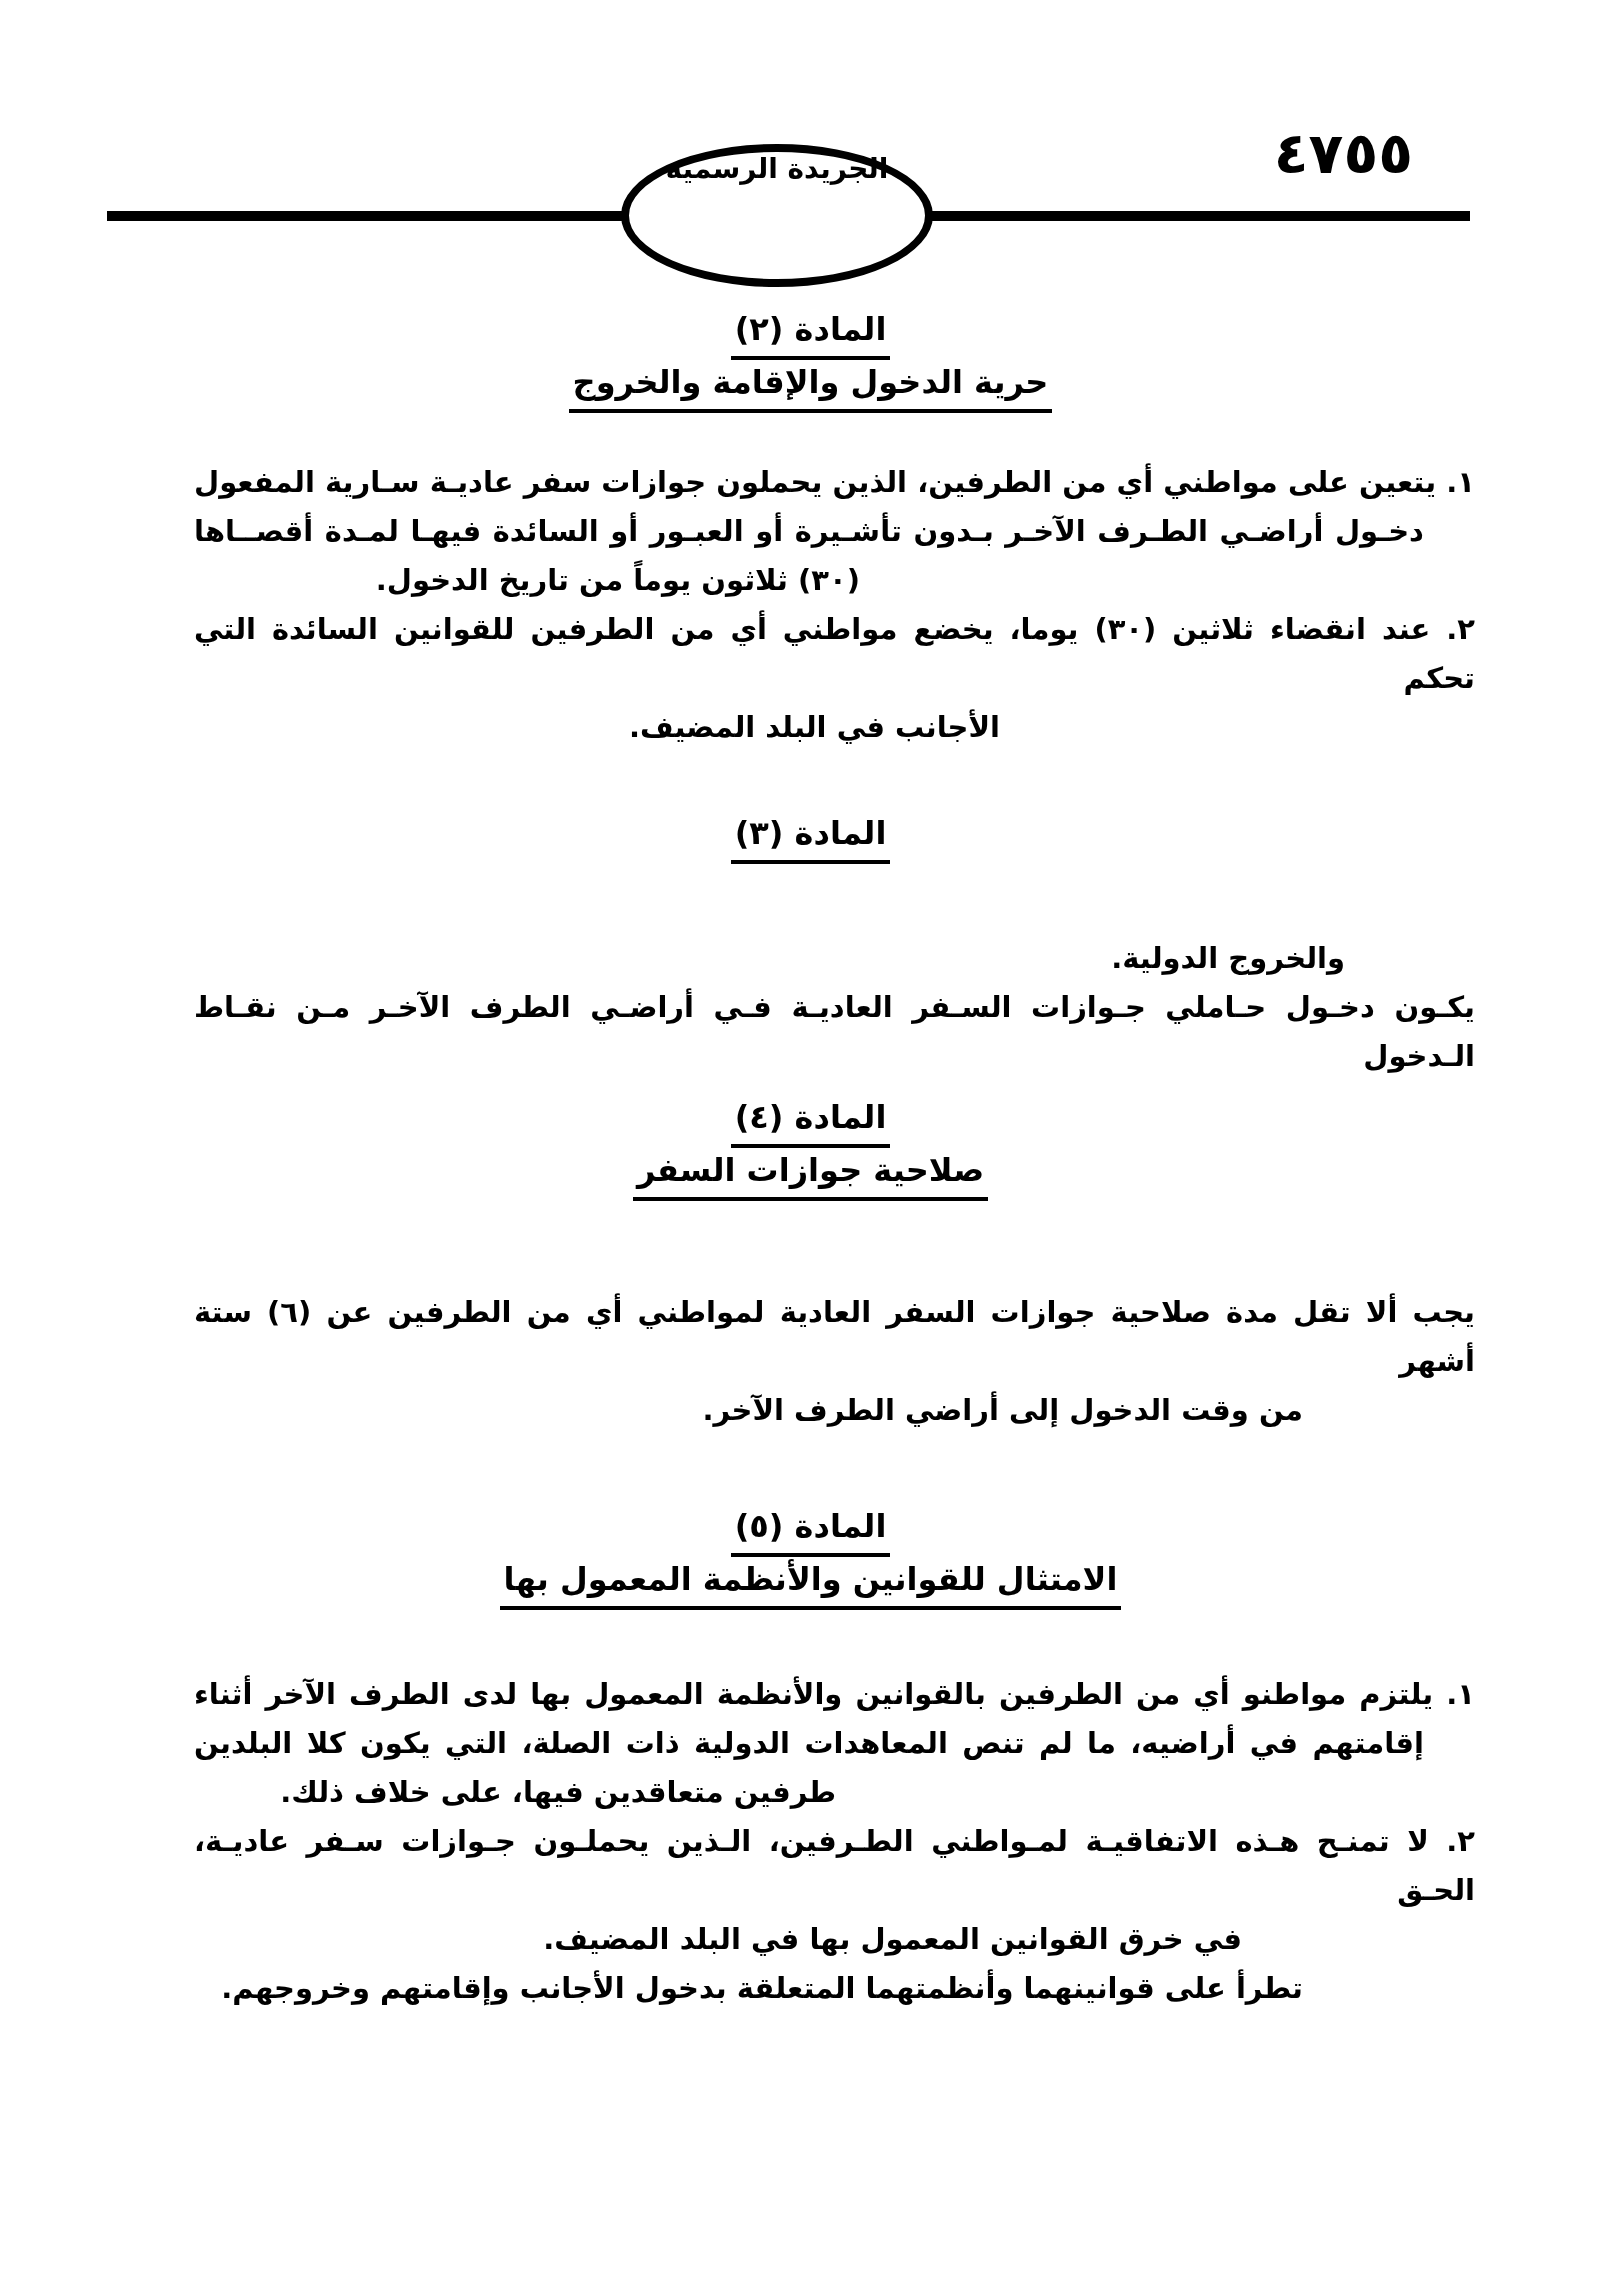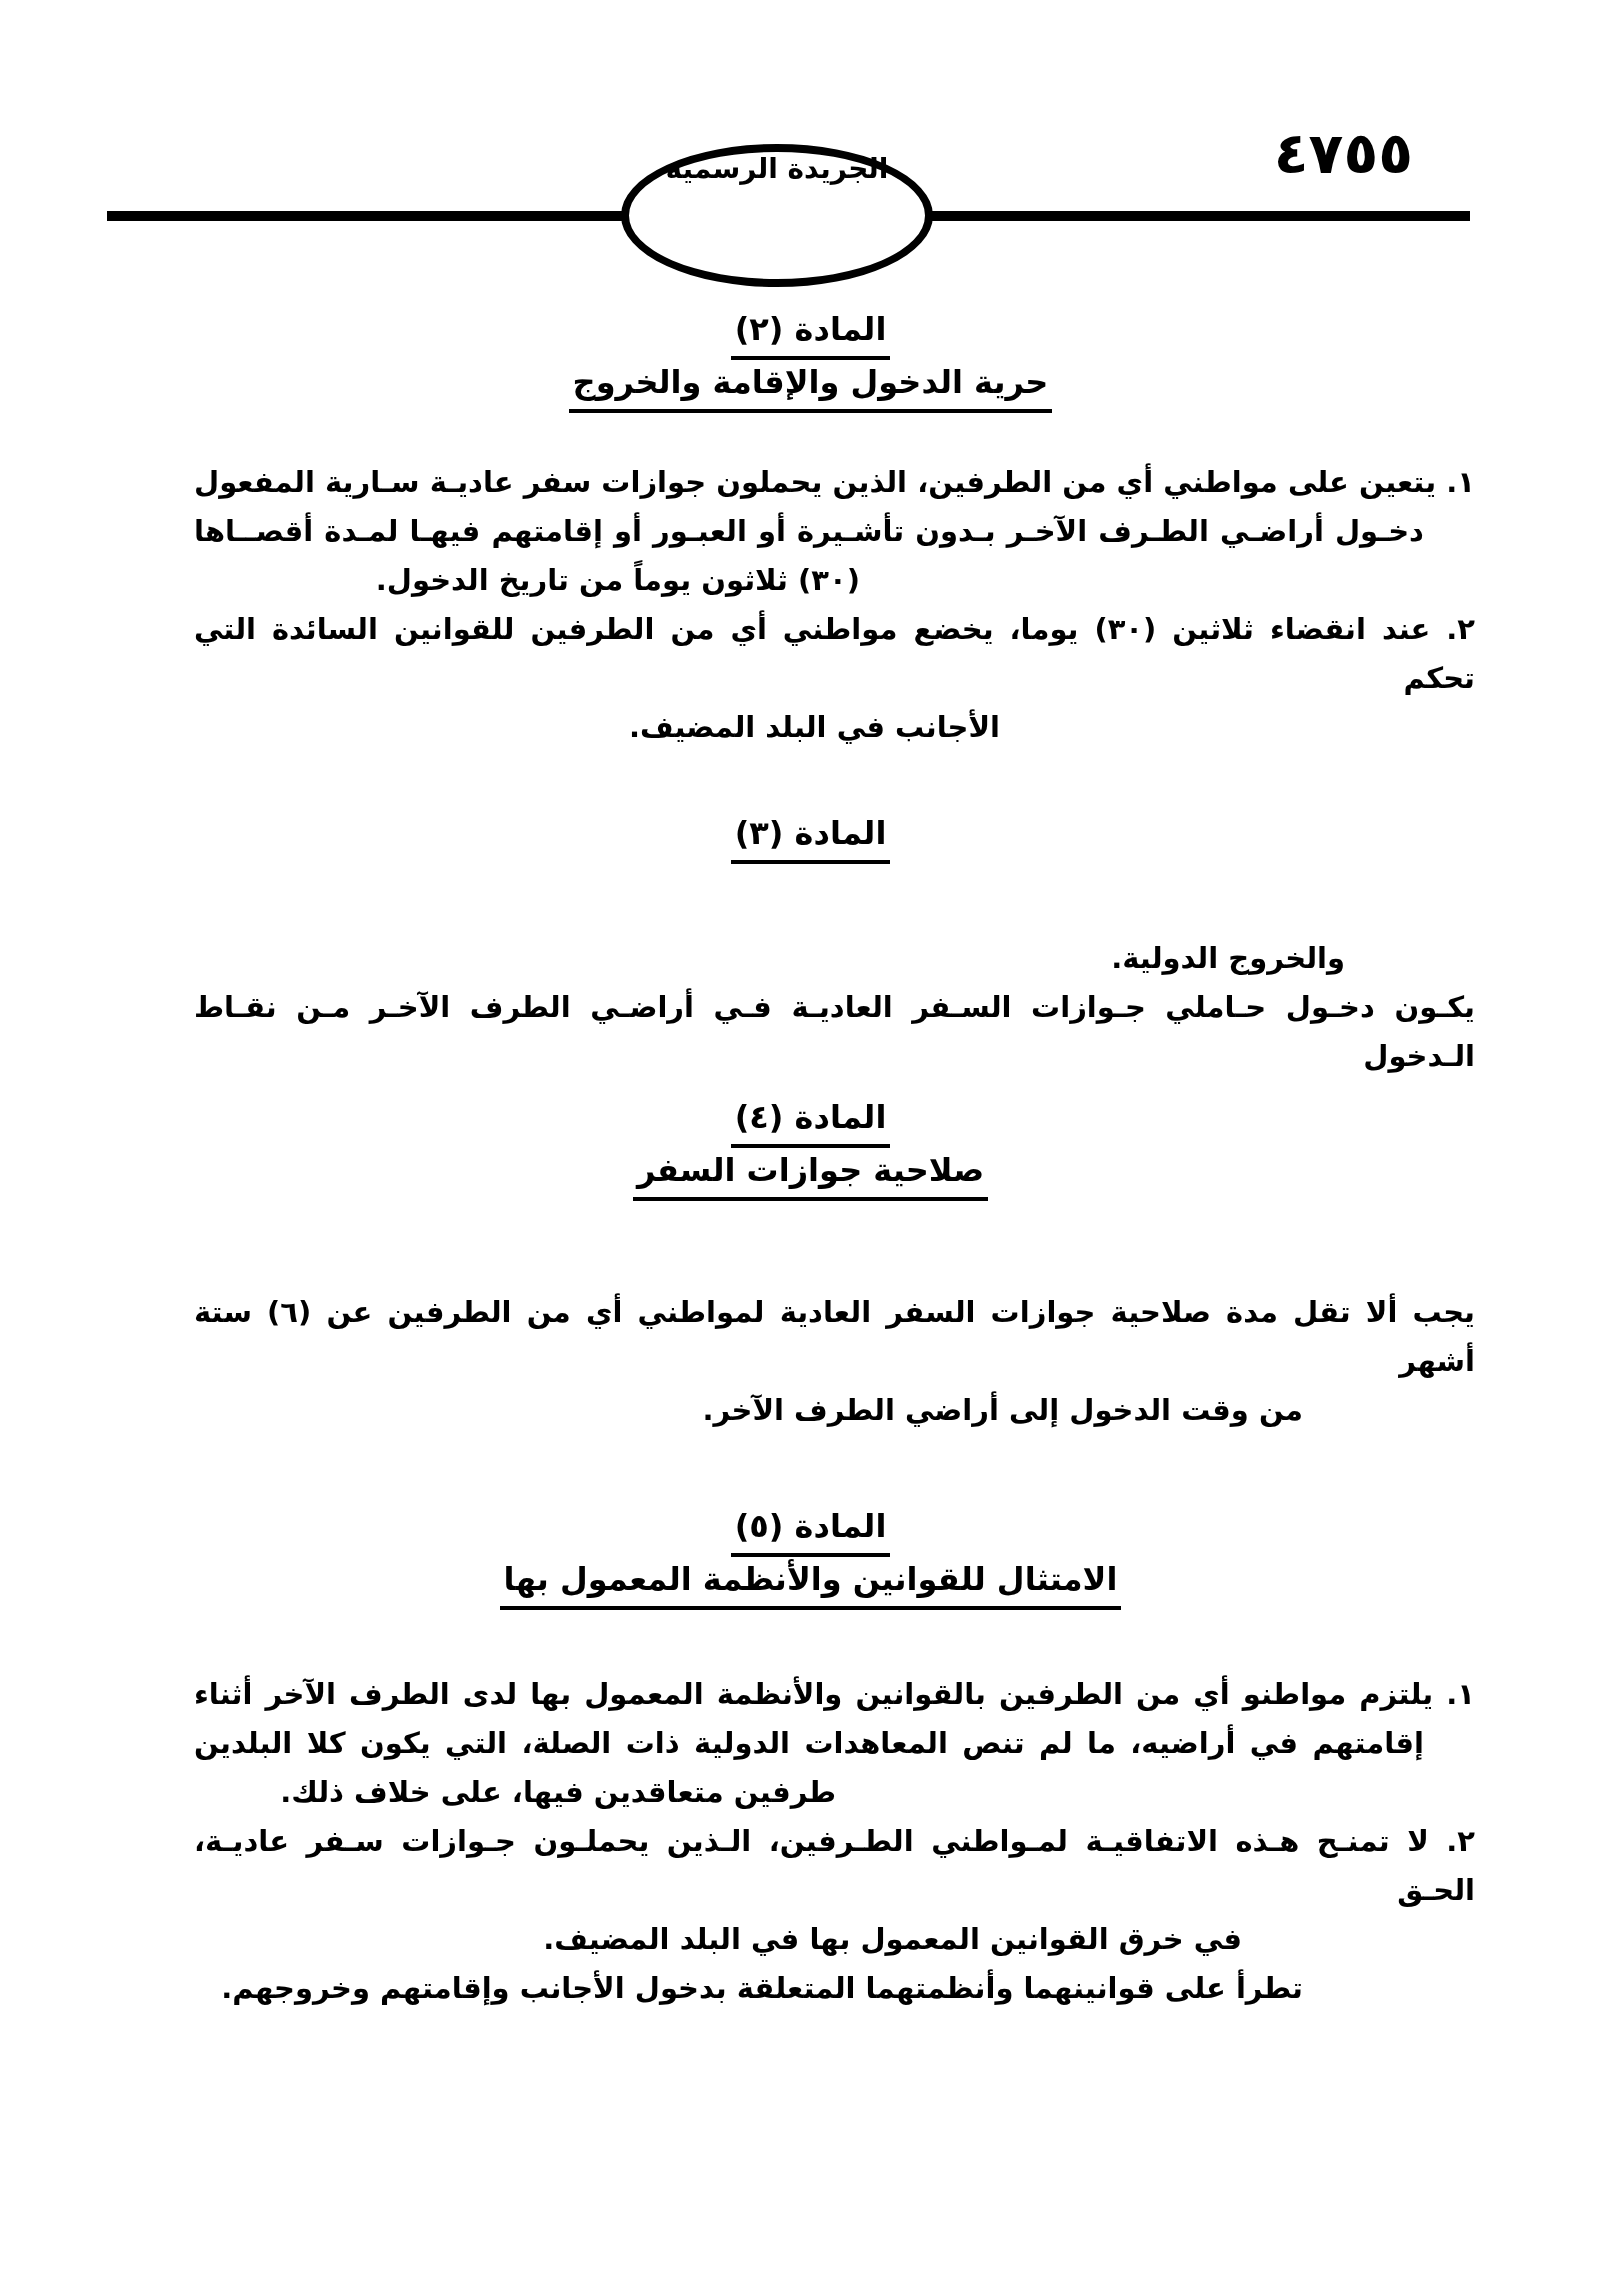--- a/index.html
+++ b/index.html
@@ -70,21 +70,21 @@
         <span class="u">المادة (٢)</span>
       </div>
       <div class="title">
         <span class="u">حرية الدخول والإقامة والخروج</span>
       </div>
       <div class="body-a2">
         <div class="line jl">
           <span class="num">١.</span>
           <span>يتعين على مواطني أي من الطرفين، الذين يحملون جوازات سفر عاديـة سـارية المفعول</span>
         </div>
-        <div class="line jl ind">دخـول أراضـي الطـرف الآخـر بـدون تأشـيرة أو العبـور أو إقامتهم فيهـا لمـدة أقصــاها</div>
+        <div class="line jl ind">دخـول أراضـي الطـرف الآخـر بـدون تأشـيرة أو العبـور أو السائدة فيهـا لمـدة أقصــاها</div>
         <div class="line last" style="padding-right:615px">(٣٠) ثلاثون يوماً من تاريخ الدخول.</div>
         <div class="line jl">
           <span class="num">٢.</span>
           <span>عند انقضاء ثلاثين (٣٠) يوما، يخضع مواطني أي من الطرفين للقوانين السائدة التي تحكم</span>
         </div>
         <div class="line last" style="padding-right:475px">الأجانب في البلد المضيف.</div>
       </div>
     </section>
 
     <section class="sec-a3">

